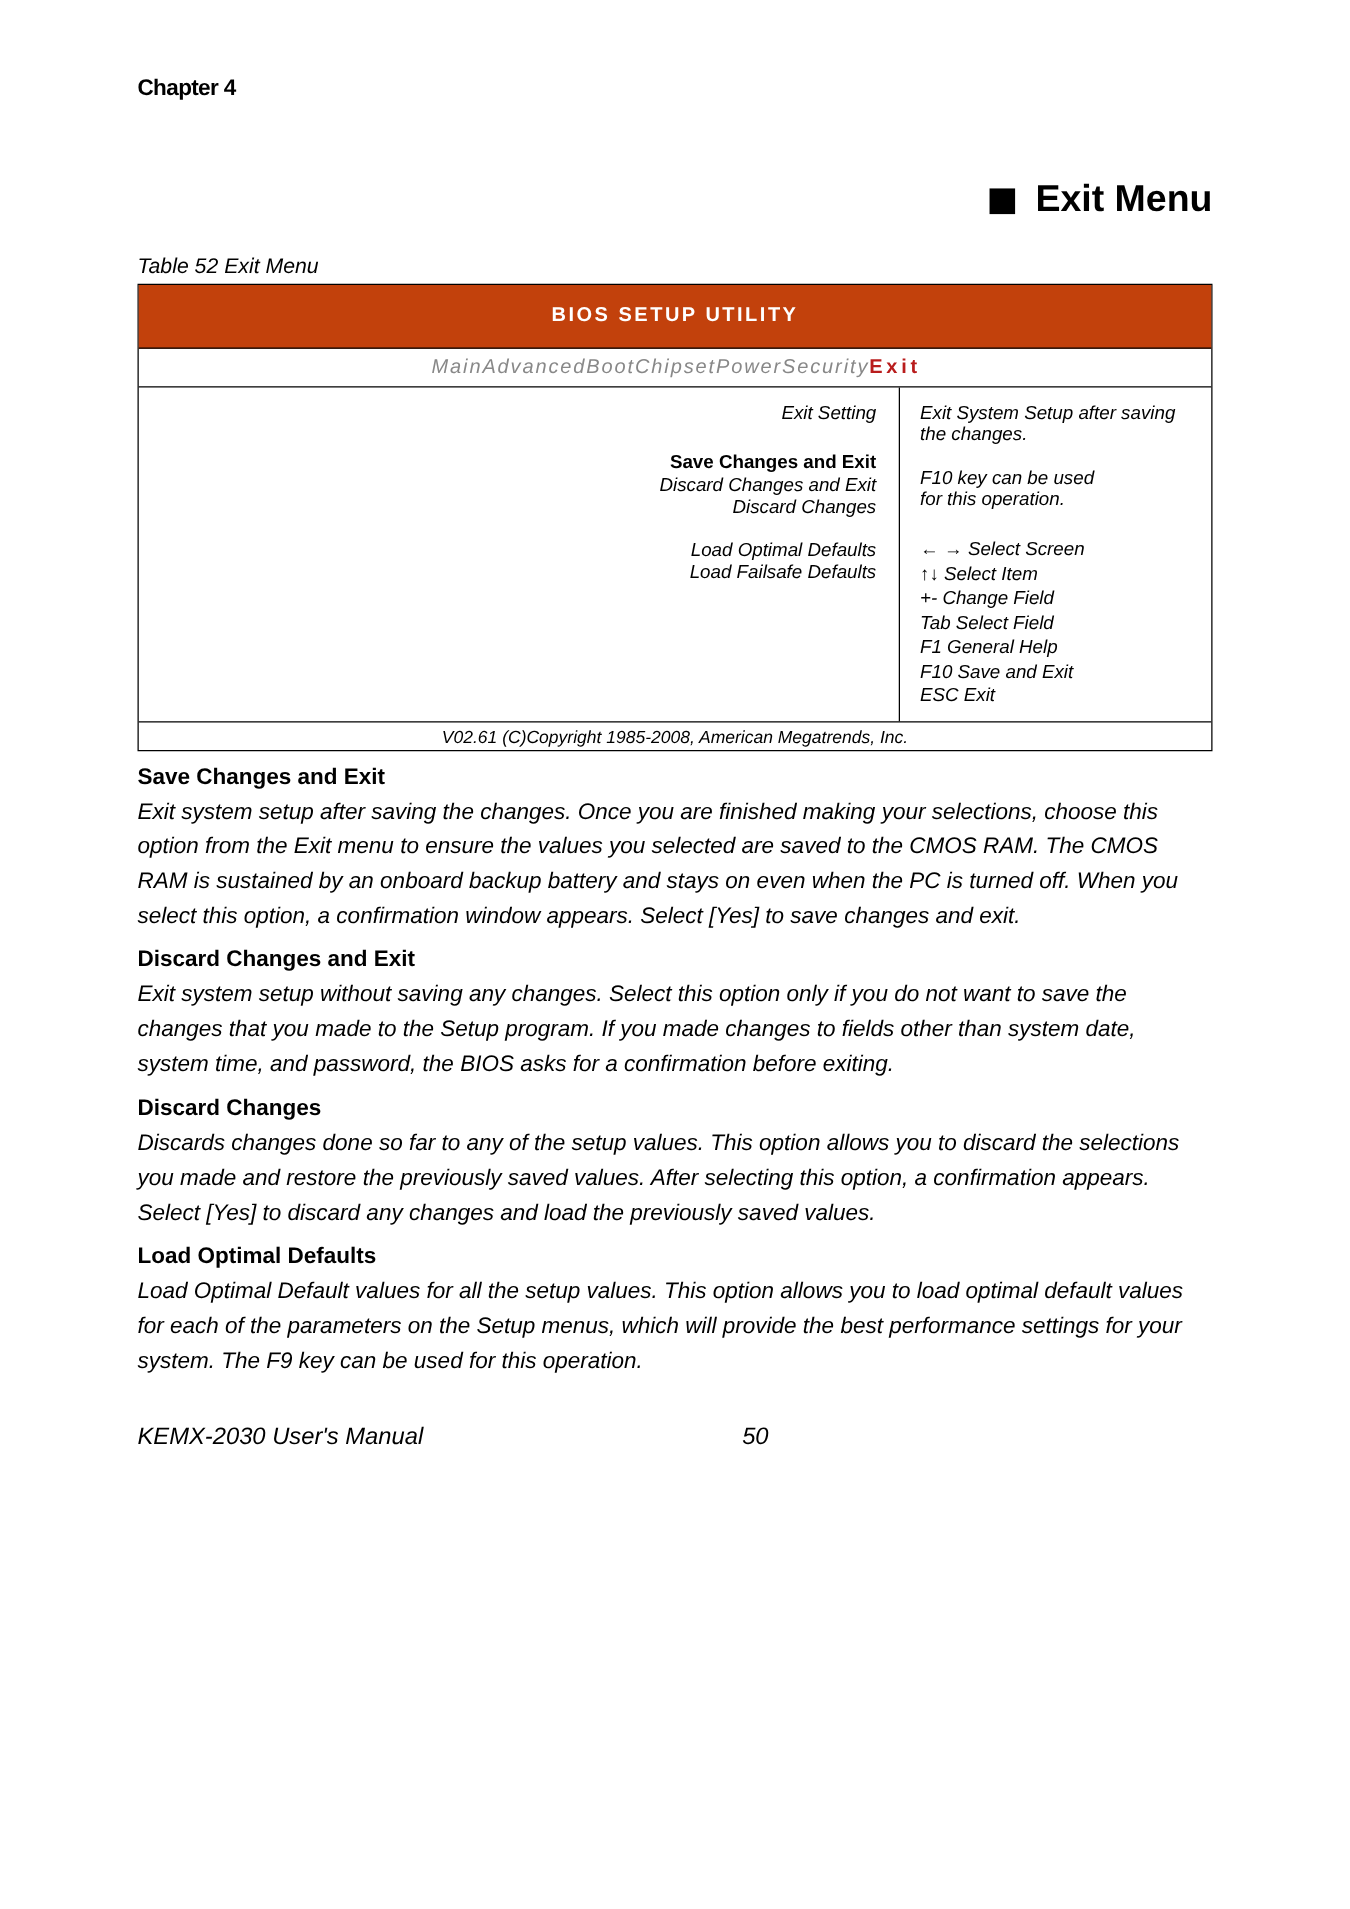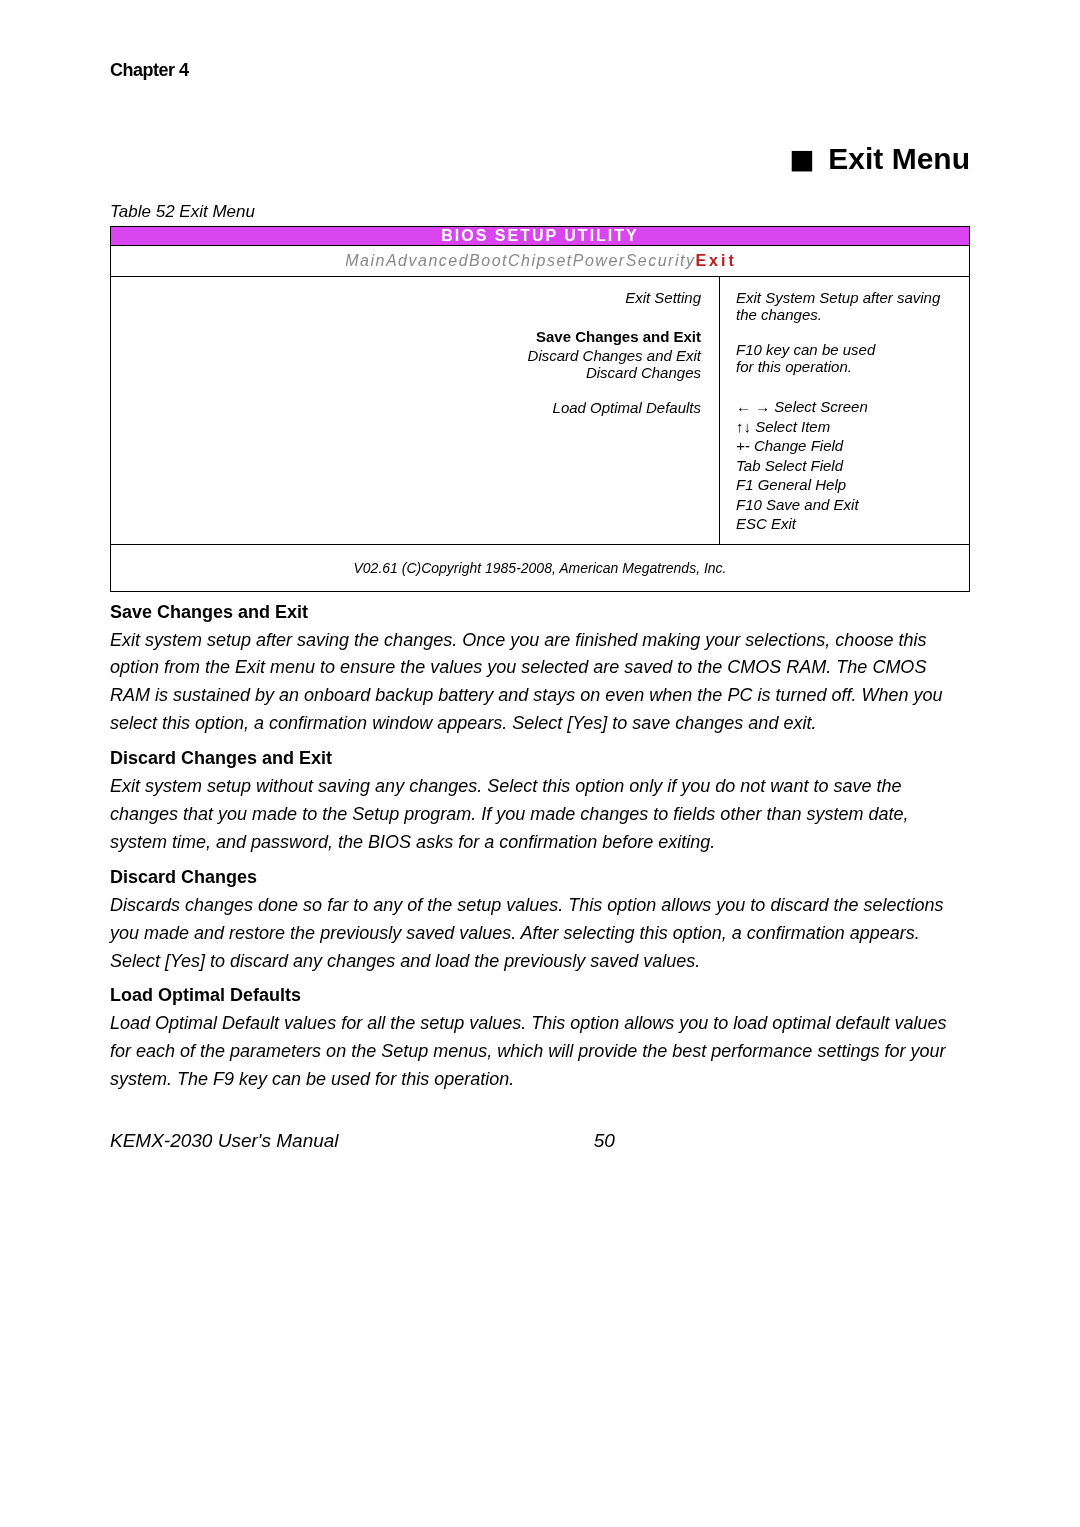--- a/index.html
+++ b/index.html
@@ -31,27 +31,27 @@
   .table-caption {
     font-style: italic;
     font-size: 17px;
     margin-bottom: 4px;
   }
   .bios-outer {
     border: 1px solid #000;
     margin-bottom: 10px;
   }
   .bios-title {
-    background: #d946ef;
+    background: #c2410c;
     color: #fff;
     text-align: center;
     font-weight: bold;
     letter-spacing: 2px;
     font-size: 16px;
-    padding: 0 0;
+    padding: 16px 0;
     border-bottom: 1px solid #000;
   }
   .bios-menu {
     display: flex;
     justify-content: center;
     font-style: italic;
     color: #888;
     font-size: 16px;
     padding: 6px 20px 6px 22px;
     border-bottom: 1px solid #000;
@@ -81,21 +81,21 @@
   }
   .exit-setting { font-style: italic; margin-bottom: 22px; }
   .save-changes { font-weight: bold; margin-bottom: 2px; }
   .ital { font-style: italic; }
   .opt-group { margin-top: 18px; }
   .help-block { margin-top: 22px; line-height: 1.3; }
   .bios-footer {
     text-align: center;
     font-style: italic;
     font-size: 14px;
-    padding: 15px 0;
+    padding: 3px 0;
     border-top: 1px solid #000;
   }
   .section-heading {
     font-weight: bold;
     font-size: 18px;
     margin-top: 4px;
     margin-bottom: 4px;
   }
   .body-text {
     font-style: italic;
@@ -134,20 +134,21 @@
     <span class="exit-tab">Exit</span>
   </div>
   <div class="bios-body">
     <div class="bios-left">
       <div class="exit-setting">Exit Setting</div>
       <div class="save-changes">Save Changes and Exit</div>
       <div class="ital">Discard Changes and Exit</div>
       <div class="ital">Discard Changes</div>
       <div class="opt-group">
         <div class="ital">Load Optimal Defaults</div>
+        <div class="ital">Load Failsafe Defaults</div>
       </div>
     </div>
     <div class="bios-right">
       <div>Exit System Setup after saving</div>
       <div>the changes.</div>
       <div style="height:18px"></div>
       <div>F10 key can be used</div>
       <div>for this operation.</div>
       <div class="help-block">
         <div>← → Select Screen</div>

